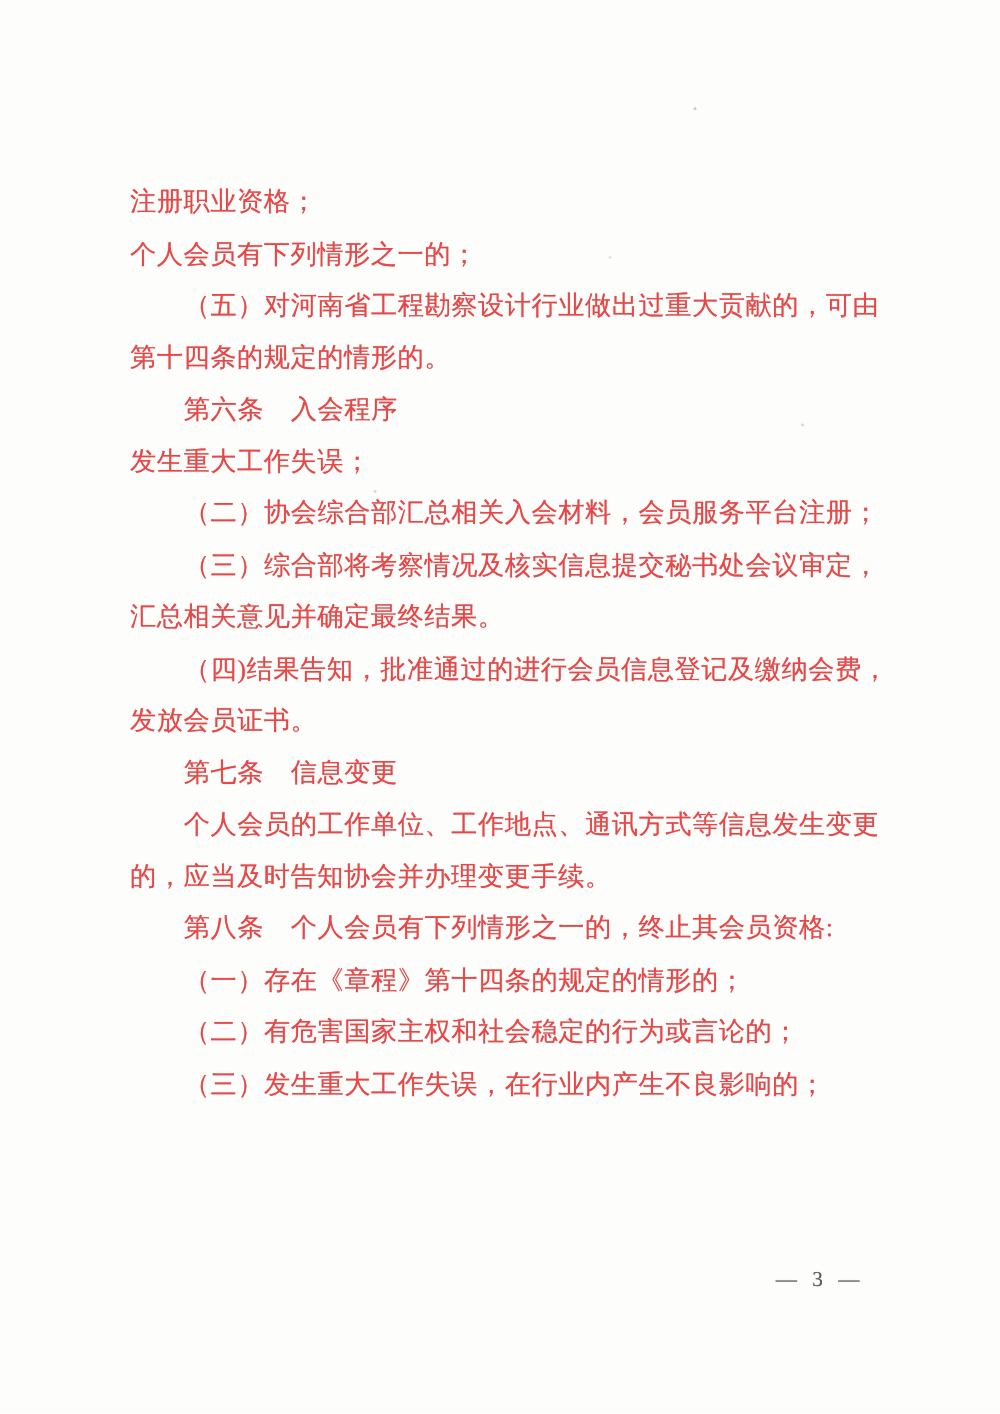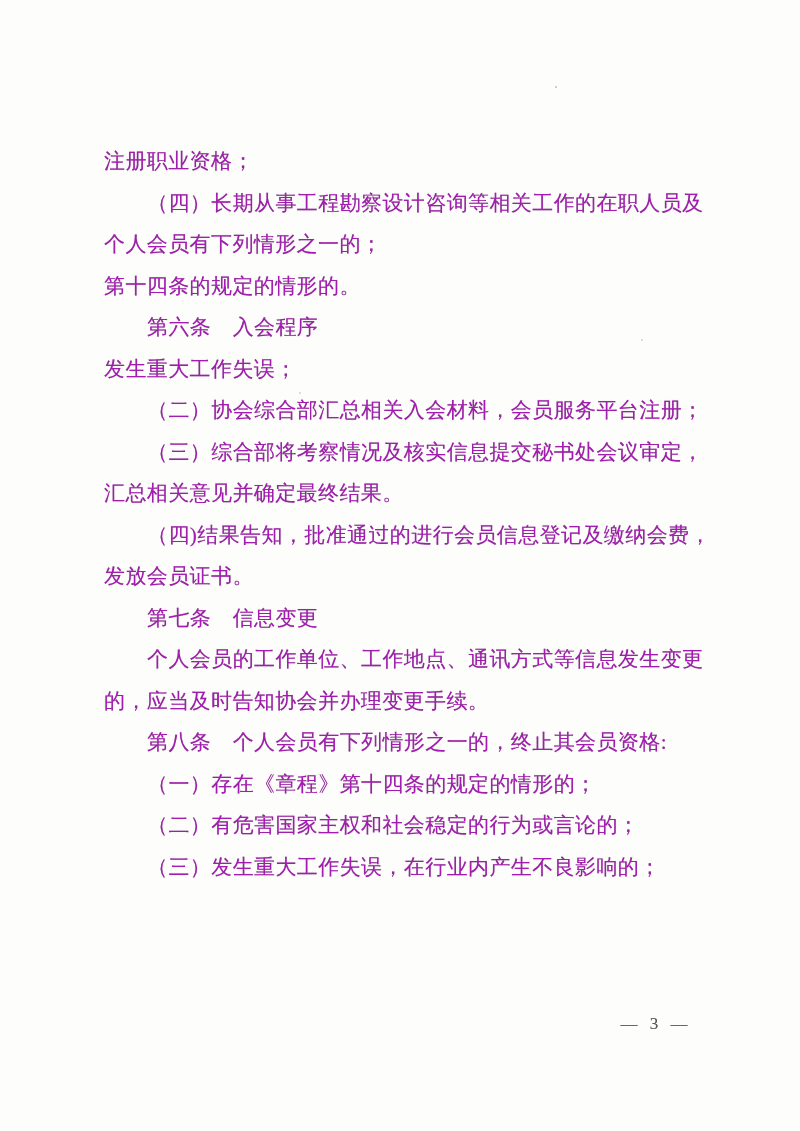--- a/index.html
+++ b/index.html
@@ -29,21 +29,21 @@
       radial-gradient(circle 1px at 488px 206px, rgba(140,140,140,.2) 0 1px, transparent 1.5px);
   }
   .doc-body {
     position: absolute;
     top: 141px;
     left: 104px;
     width: 614px;
     font-size: 21px;
     line-height: 41.5px;
     letter-spacing: 0.4px;
-    color: #a21caf;
+    color: #ef4444;
     text-shadow: 0 0 0.7px rgba(80,80,80,0.5);
   }
   .line {
     height: 41.5px;
     white-space: nowrap;
     font-weight: 400;
   }
   .line.indent {
     text-indent: 2.05em;
   }
@@ -58,22 +58,22 @@
     color: #5a5a5a;
     text-shadow: 0 0 0.6px rgba(90,90,90,0.5);
   }
 </style>
 </head>
 <body>
 
 <div class="page">
   <div class="doc-body" id="doc-body">
       <div class="line">注册职业资格；</div>
-      <div class="line indent">（四）长期从事工程勘察设计咨询等相关工作的在职人员及</div>
       <div class="line">个人会员有下列情形之一的；</div>
+      <div class="line indent">（五）对河南省工程勘察设计行业做出过重大贡献的，可由</div>
       <div class="line">第十四条的规定的情形的。</div>
       <div class="line indent">第六条　入会程序</div>
       <div class="line">发生重大工作失误；</div>
       <div class="line indent">（二）协会综合部汇总相关入会材料，会员服务平台注册；</div>
       <div class="line indent">（三）综合部将考察情况及核实信息提交秘书处会议审定，</div>
       <div class="line">汇总相关意见并确定最终结果。</div>
       <div class="line indent">（四)结果告知，批准通过的进行会员信息登记及缴纳会费，</div>
       <div class="line">发放会员证书。</div>
       <div class="line indent">第七条　信息变更</div>
       <div class="line indent">个人会员的工作单位、工作地点、通讯方式等信息发生变更</div>

